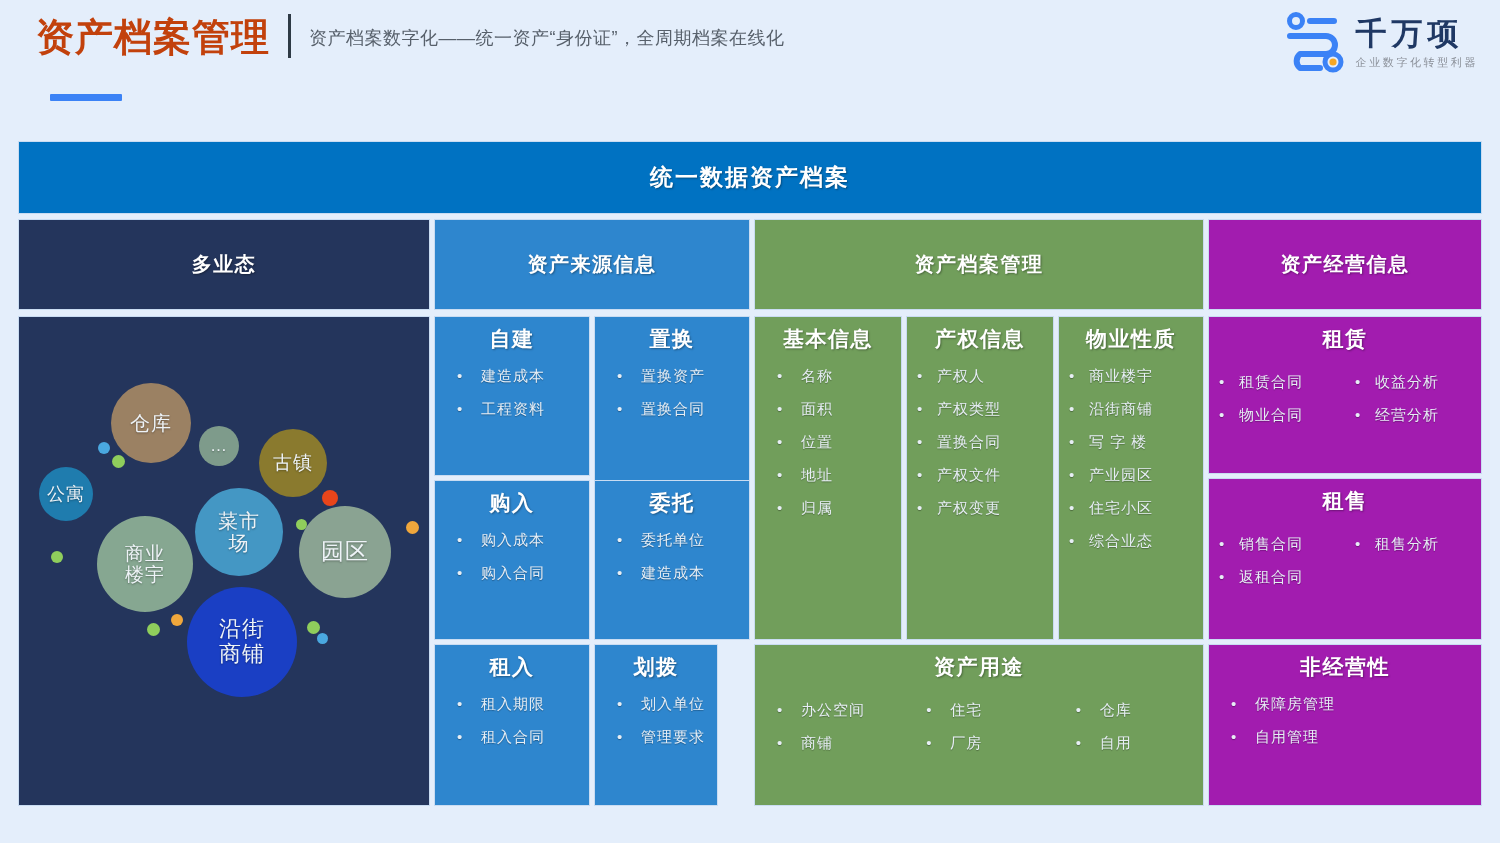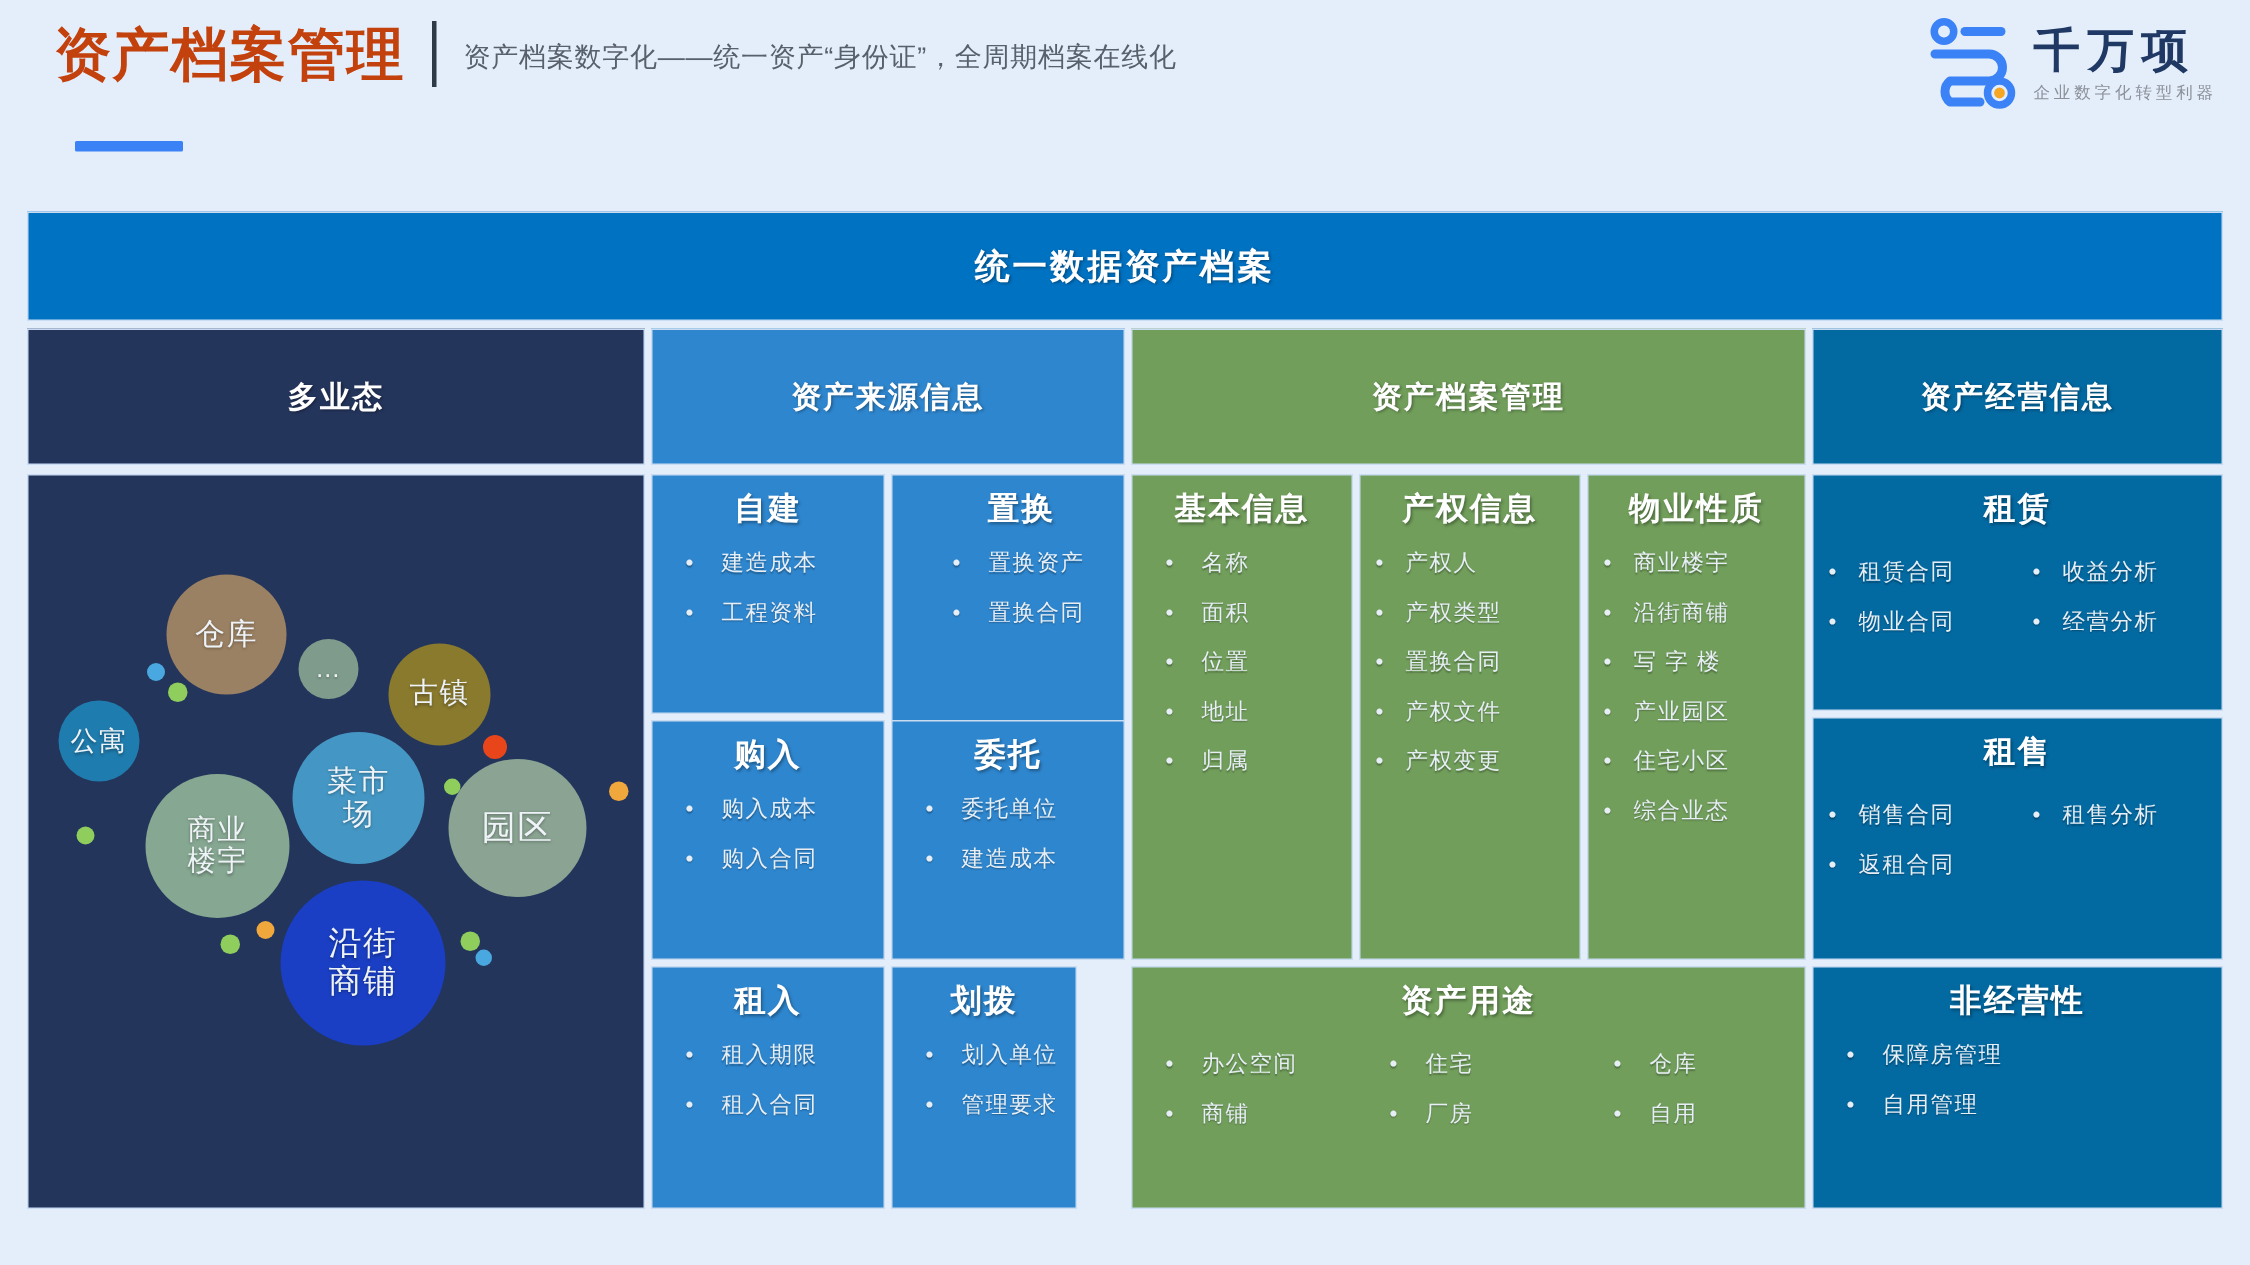--- a/index.html
+++ b/index.html
@@ -62,21 +62,21 @@
     display: flex; align-items: center; justify-content: center;
     border: 1px solid #c9dcf2;
   }
   .colhead-text {
     color: #ffffff; font-size: 20px; font-weight: bold; letter-spacing: 1.5px;
     text-shadow: 1px 1px 2px rgba(0,0,0,.35);
   }
   .c-navy  { background: #24355c; }
   .c-blue  { background: #2e86ce; }
   .c-green { background: #719e5b; }
-  .c-dnavy { background: #0369a1; }
+  .c-dnavy { background: #a21caf; }
 
   
   .body-row { position: absolute; left: 0; top: 175px; width: 1464px; height: 495px; }
 
   
   .bubble-panel {
     position: absolute; left: 0; top: 0; width: 412px; height: 490px;
     background: #24355c; border: 1px solid #c9dcf2;
   }
   .bub {
@@ -205,21 +205,21 @@
           </div>
         </div>
 
       <div class="card c-blue" style="left:416px; top:0px;   width:156px; height:160px;">
         <div class="card-title">自建</div>
         <ul class="items indent">
           <li>建造成本</li>
           <li>工程资料</li>
         </ul>
       </div>
-      <div class="card c-blue" style="left:576px; top:0px;   width:156px; height:200px;padding-left:18px;">
+      <div class="card c-blue" style="left:576px; top:0px;   width:156px; height:200px;">
         <div class="card-title">置换</div>
         <ul class="items indent">
           <li>置换资产</li>
           <li>置换合同</li>
         </ul>
       </div>
       <div class="card c-blue" style="left:416px; top:164px; width:156px; height:160px;">
         <div class="card-title">购入</div>
         <ul class="items indent">
           <li>购入成本</li>

